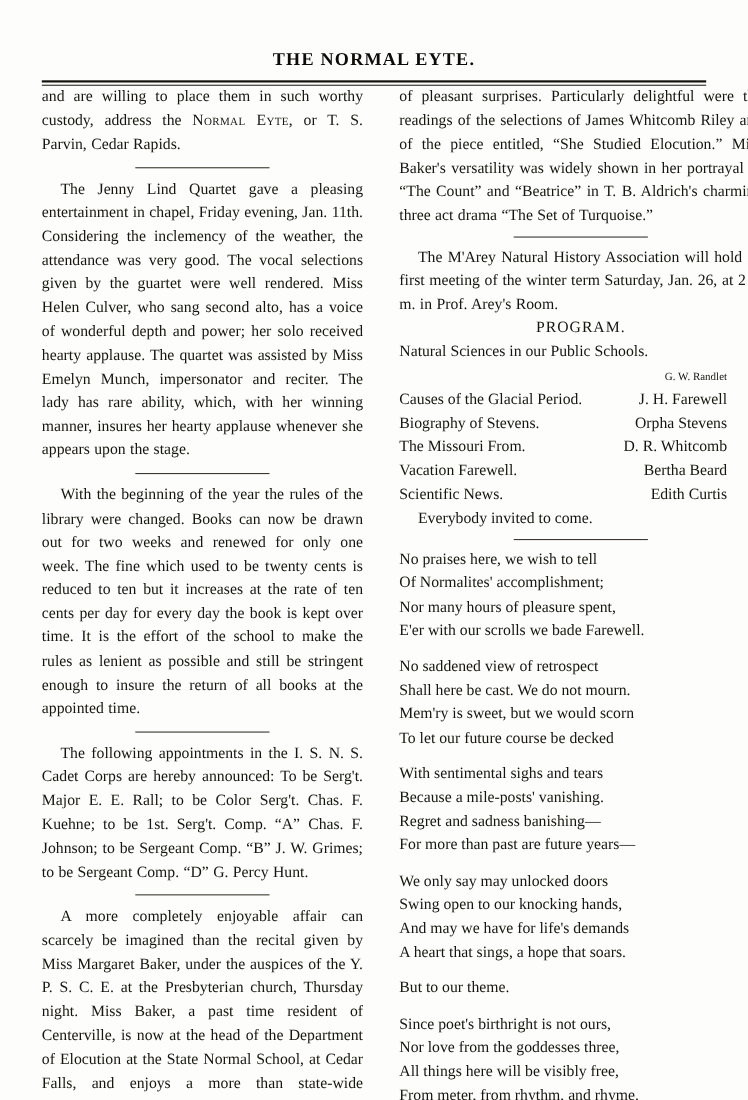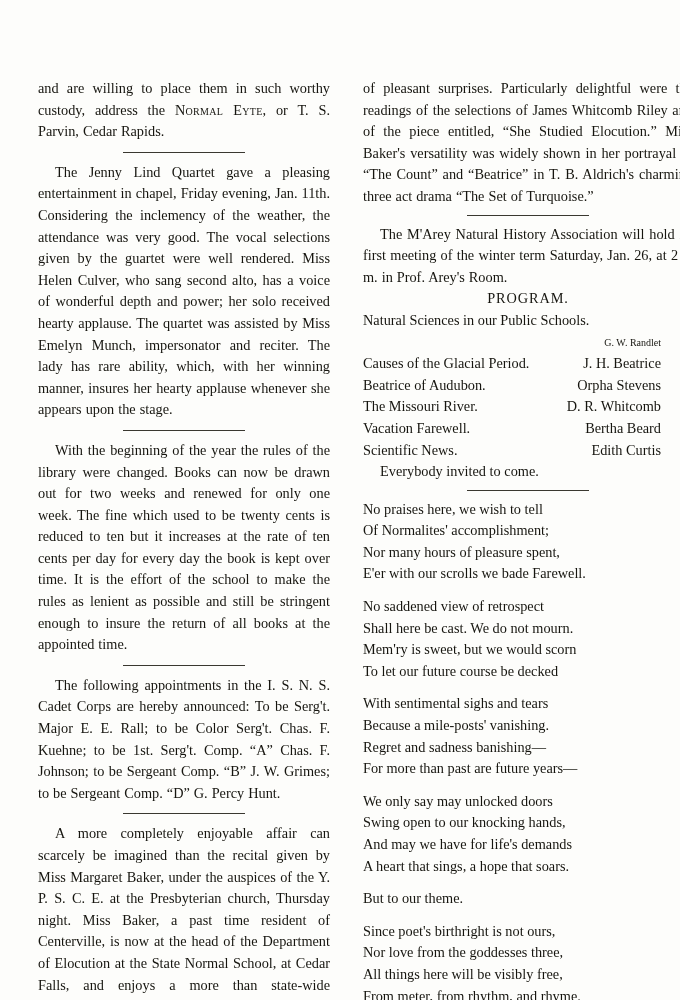--- a/index.html
+++ b/index.html
@@ -136,20 +136,24 @@
     font-size: 14.3px;
     line-height: 21.6px;
     white-space: nowrap;
   }
 </style>
 </head>
 <body>
 
 <div class="page">
 
+  <div class="masthead">
+    <div class="masthead-title">THE NORMAL EYTE.</div>
+    <div class="rule-double"></div>
+  </div>
 
   <div class="columns">
 
     <div class="col col-left">
 
       <p class="body cont"><span>and are willing to place them in such worthy custody, address the </span><span class="sc">Normal Eyte</span><span>, or T. S. Parvin, Cedar Rapids.</span></p>
 
       <div class="sep"></div>
 
       <p class="body">The Jenny Lind Quartet gave a pleasing entertainment in chapel, Friday evening, Jan. 11th.   Considering the inclemency of the weather, the attendance was very good.   The vocal selections given by the guartet were well rendered.   Miss Helen Culver, who sang second alto, has a voice of wonderful depth and power; her solo received hearty applause.   The quartet was assisted by Miss Emelyn Munch, impersonator and reciter.   The lady has rare ability, which, with her winning manner, insures her hearty applause whenever she appears upon the stage.</p>
@@ -177,28 +181,28 @@
 
       <p class="body">The M'Arey Natural History Association will hold its first meeting of the winter term Saturday, Jan. 26, at 2 p. m. in Prof. Arey's Room.</p>
 
       <div class="program-head">PROGRAM.</div>
 
       <div class="prog-topic-alone">Natural Sciences in our Public Schools.</div>
       <div class="prog-name-alone">G. W. Randlet</div>
 
       <div class="prog-line">
         <span class="prog-topic">Causes of the Glacial Period.</span>
-        <span class="prog-name">J. H. Beatrice</span>
-      </div>
-      <div class="prog-line">
-        <span class="prog-topic">Beatrice of Audubon.</span>
+        <span class="prog-name">J. H. Farewell</span>
+      </div>
+      <div class="prog-line">
+        <span class="prog-topic">Biography of Stevens.</span>
         <span class="prog-name">Orpha Stevens</span>
       </div>
       <div class="prog-line">
-        <span class="prog-topic">The Missouri River.</span>
+        <span class="prog-topic">The Missouri From.</span>
         <span class="prog-name">D. R. Whitcomb</span>
       </div>
       <div class="prog-line">
         <span class="prog-topic">Vacation Farewell.</span>
         <span class="prog-name">Bertha Beard</span>
       </div>
       <div class="prog-line">
         <span class="prog-topic">Scientific News.</span>
         <span class="prog-name">Edith Curtis</span>
       </div>

